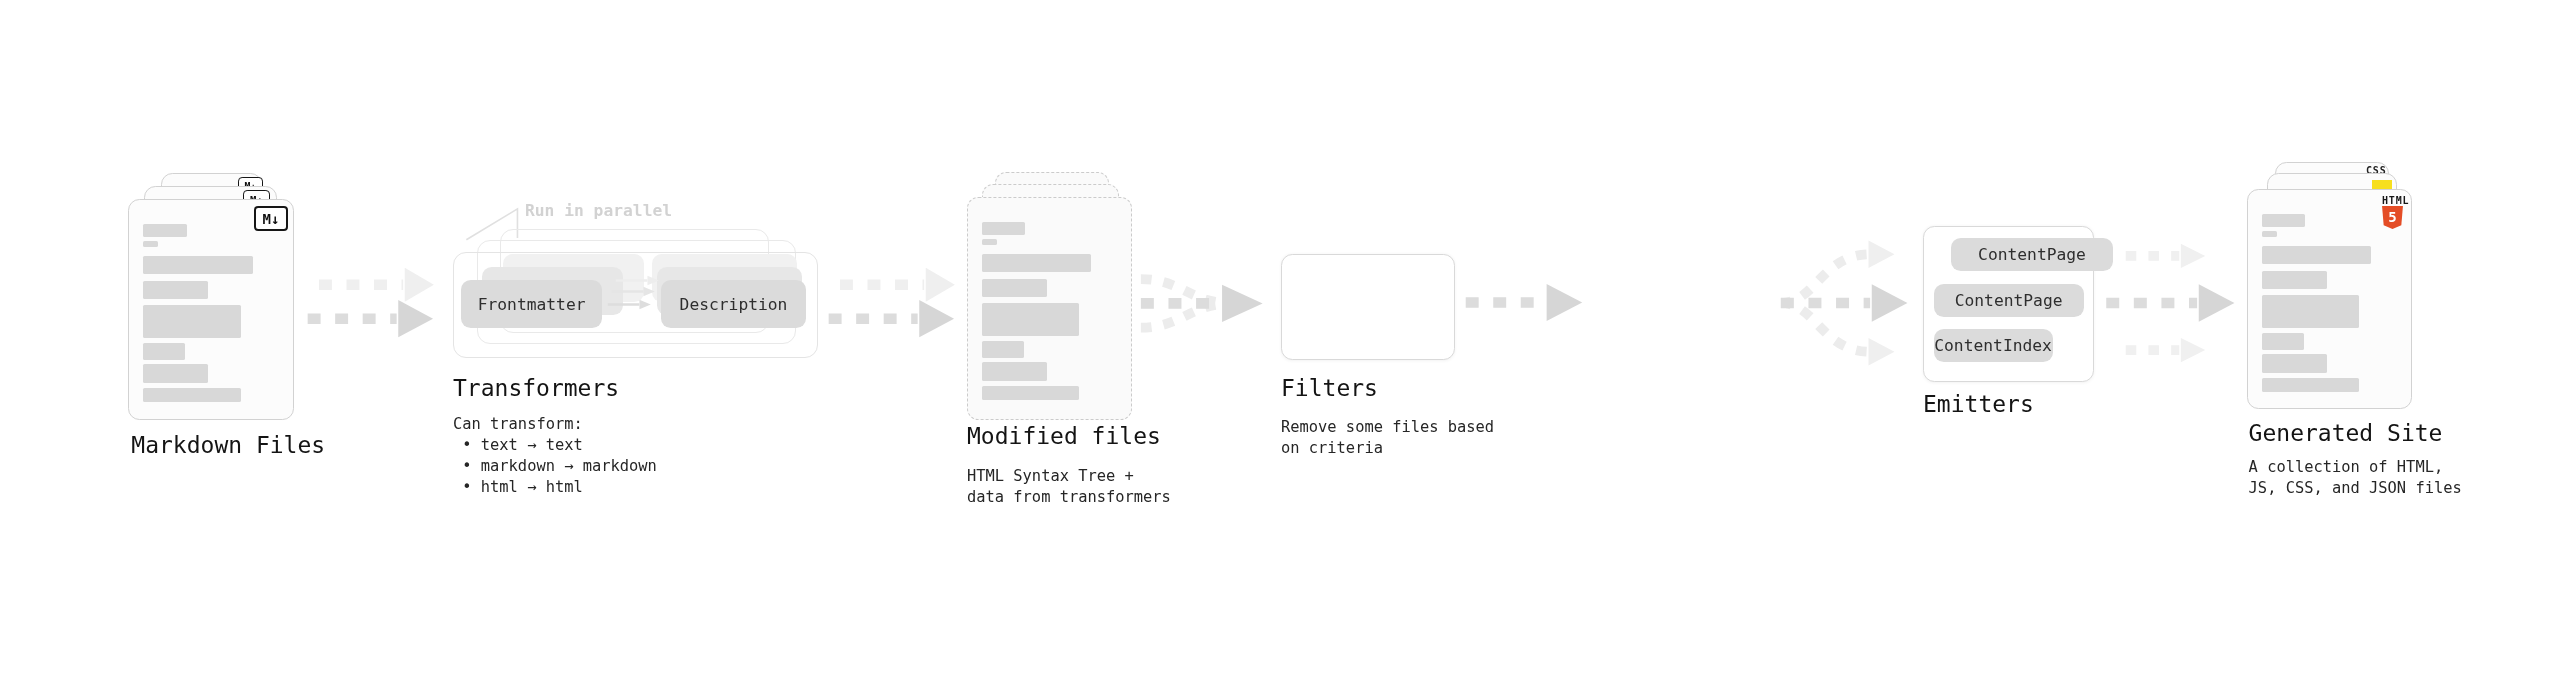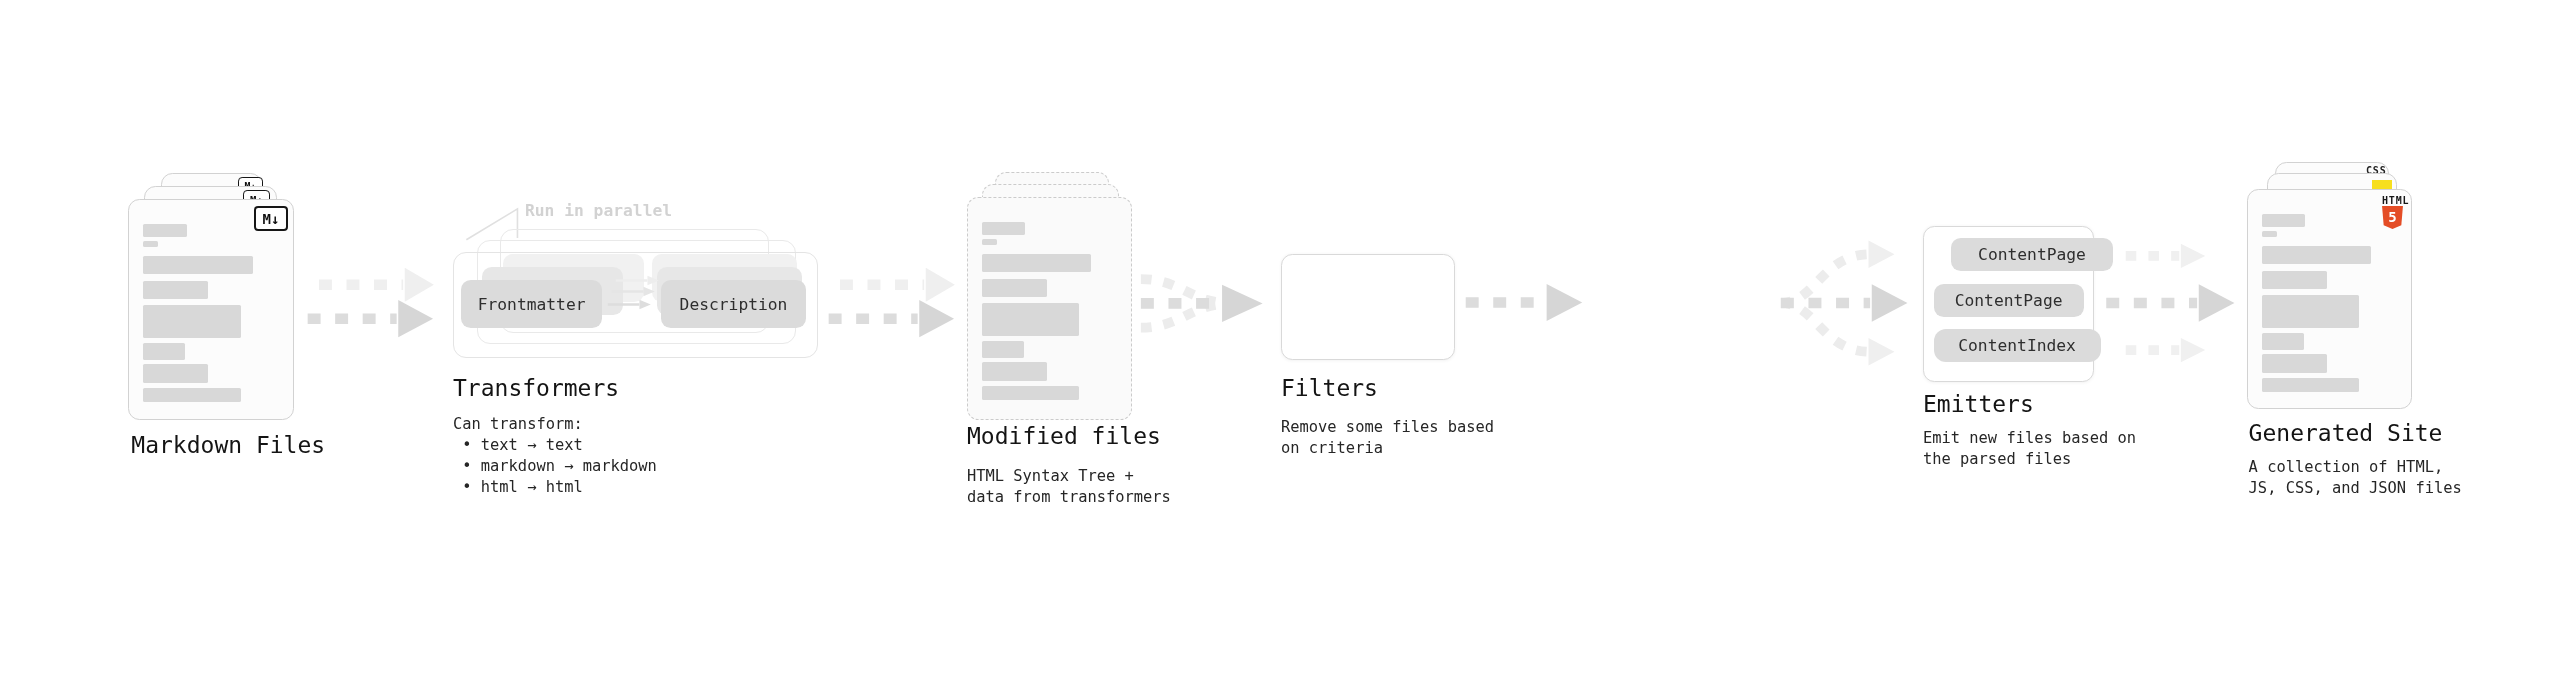--- a/index.html
+++ b/index.html
@@ -177,24 +177,22 @@
       <path d="M114,128 L146,145 L114,162 Z" fill="#efefef"></path>
       <line x1="6" y1="85" x2="116" y2="85" stroke="#dcdcdc" stroke-width="13" stroke-dasharray="16 18"></line>
       <path d="M118,62 L162,85 L118,108 Z" fill="#d6d6d6"></path>
     </svg>
   </div>
 
   <div class="stage" style="left:1923px;top:226px;width:211px;height:260px;">
     <div class="panel" style="left:0px;top:0px;width:171px;height:156px;"></div>
     <div class="pill" style="left:28px;top:12.2px;width:162px;height:33px;">ContentPage</div>
     <div class="pill" style="left:10.6px;top:58px;width:150px;height:33px;">ContentPage</div>
-    <div class="pill" style="left:10.6px;top:103px;width:167px;height:33px;border-radius:12px;">ContentIndex</div>
+    <div class="pill" style="left:10.6px;top:103px;width:119px;height:33px;">ContentIndex</div>
     <div class="stage-label" style="left:0px;top:165px;">Emitters</div>
-    <div class="stage-caption" style="left:0px;top:202px;">Emit new files based on
-the parsed files</div>
   </div>
 
   <div class="arrow" style="left:2103px;top:234px;">
     <svg width="142" height="138" viewBox="0 0 175 170">
       <line x1="28" y1="27" x2="94" y2="27" stroke="#f0f0f0" stroke-width="12" stroke-dasharray="13 15"></line>
       <path d="M96,12 L126,27 L96,42 Z" fill="#f0f0f0"></path>
       <line x1="4" y1="85" x2="116" y2="85" stroke="#dcdcdc" stroke-width="13" stroke-dasharray="16 18"></line>
       <path d="M118,62 L162,85 L118,108 Z" fill="#d6d6d6"></path>
       <line x1="28" y1="143" x2="94" y2="143" stroke="#f0f0f0" stroke-width="12" stroke-dasharray="13 15"></line>
       <path d="M96,128 L126,143 L96,158 Z" fill="#f0f0f0"></path>

